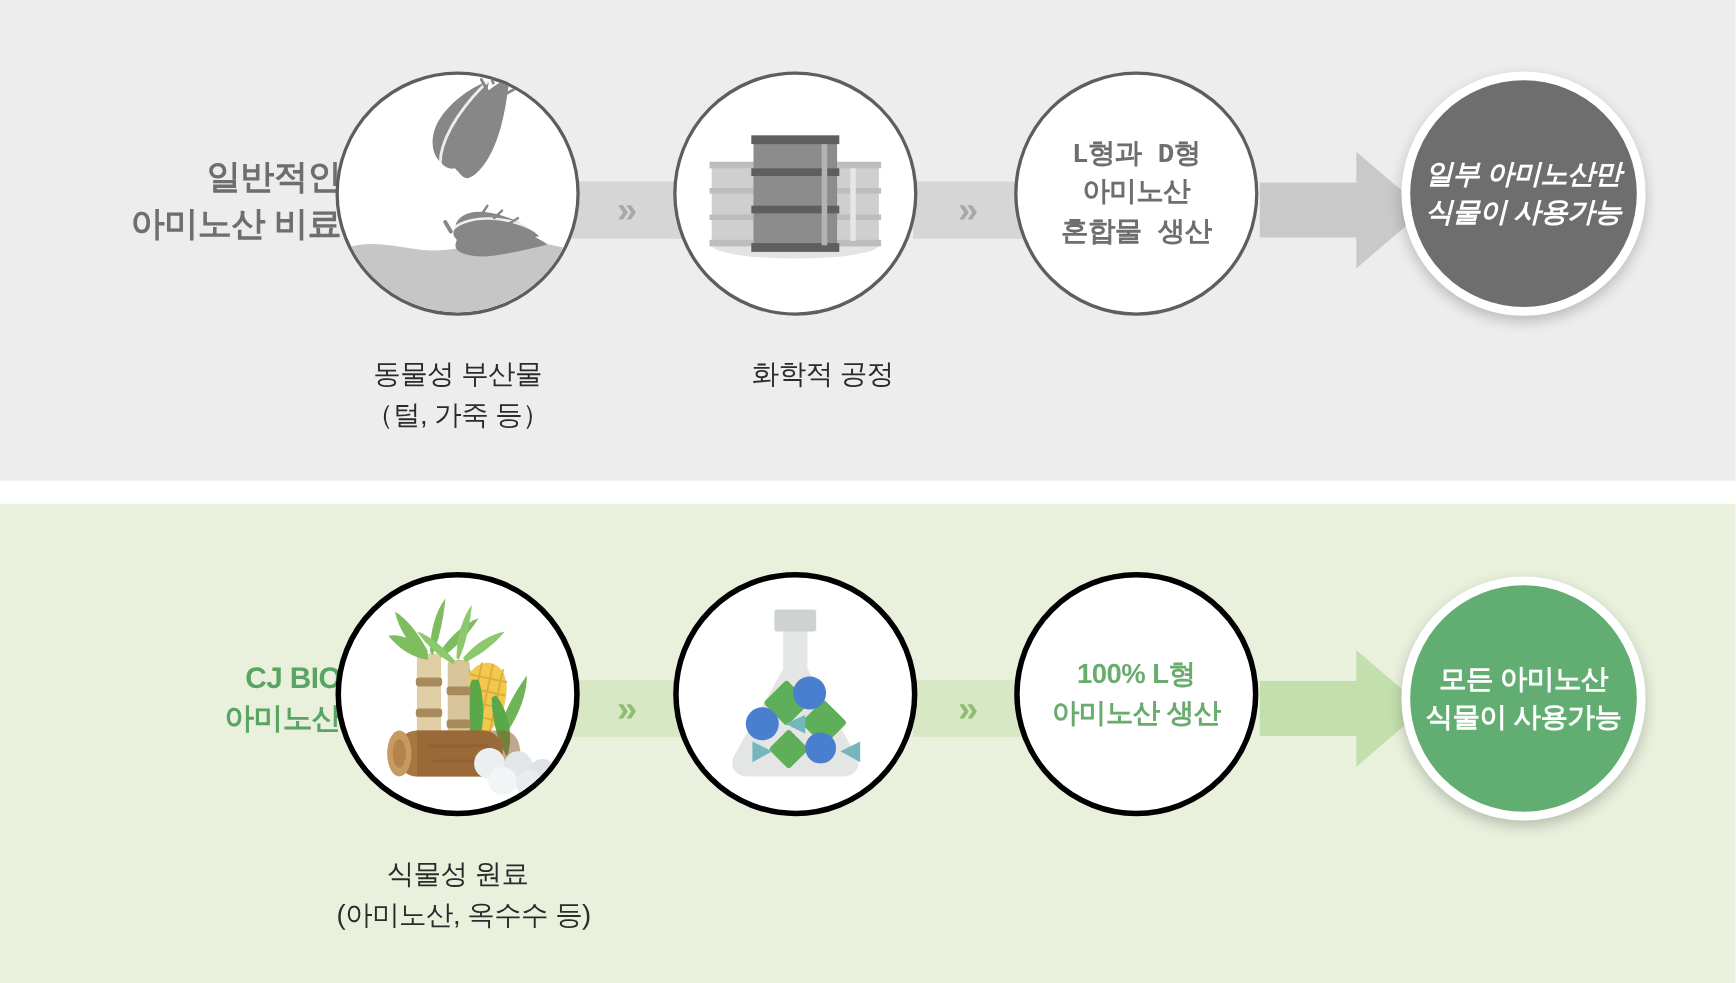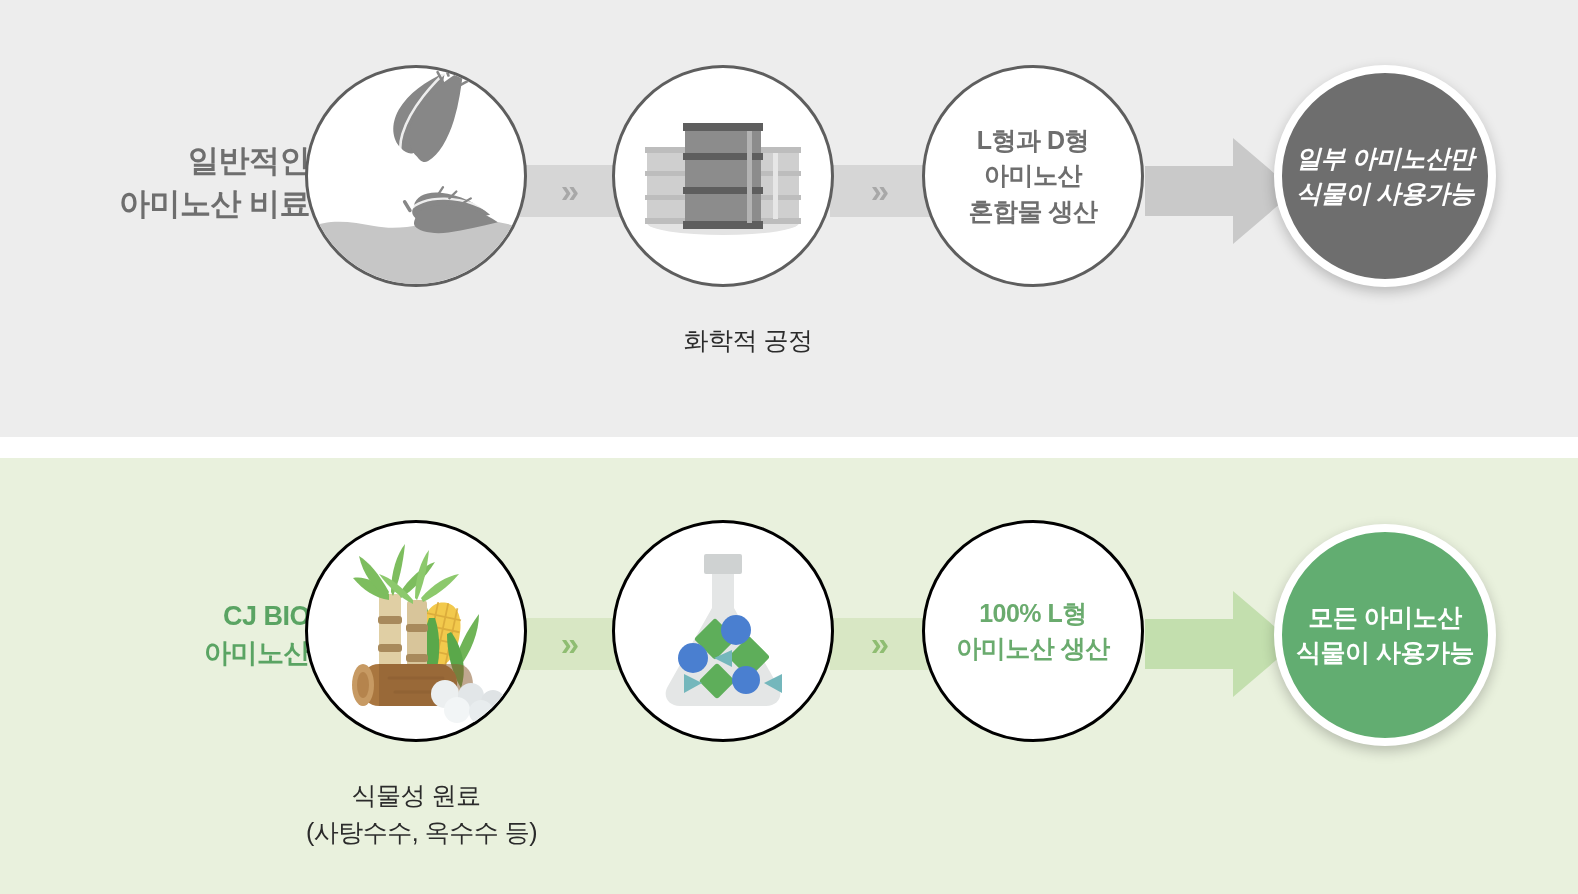--- a/index.html
+++ b/index.html
@@ -101,21 +101,21 @@
     align-items: center;
     justify-content: center;
     overflow: hidden;
   }
   .node-outline-gray {
     background: #ffffff;
     border: 3px solid #5e5e5e;
   }
   .node-outline-green {
     background: #ffffff;
-    border: 3px solid #000000;
+    border: 5px solid #000000;
   }
   .node-text {
     text-align: center;
     font-weight: bold;
     line-height: 1.42;
     font-size: 25px;
     letter-spacing: -0.5px;
     z-index: 2;
   }
   .node-text-gray  { color: #6e6e6e; }
@@ -215,20 +215,24 @@
           <path d="M2 32 L-6 26" stroke="#878787" stroke-width="3.6" stroke-linecap="round"></path>
           <g stroke="#878787" stroke-width="2.3" stroke-linecap="round">
             <path d="M22 8 L24 -2"></path>
             <path d="M34 6 L38 -3"></path>
             <path d="M48 6 L54 -2"></path>
           </g>
         </g>
       </svg>
     </div>
   </div>
+  <div class="caption" style="left:306px; top:322px; width:220px;">
+    <span class="l1">동물성 부산물</span>
+    <span class="l2">（털, 가죽 등）</span>
+  </div>
 
   <div class="node node-outline-gray" style="left:612px; top:65px;">
     <div class="icon-wrap">
       <svg width="180" height="150" viewBox="0 0 180 150">
         <ellipse cx="90" cy="122" rx="76" ry="12" fill="#e3e3e3"></ellipse>
 
         <g>
           <rect x="14" y="48" width="70" height="74" fill="#cfcfcf"></rect>
           <rect x="12" y="46" width="74" height="6" fill="#bdbdbd"></rect>
           <rect x="12" y="117" width="74" height="6" fill="#bdbdbd"></rect>
@@ -253,21 +257,21 @@
           <rect x="50" y="86" width="80" height="7" fill="#5e5e5e"></rect>
           <rect x="114" y="30" width="5" height="92" fill="#b3b3b3"></rect>
         </g>
       </svg>
     </div>
   </div>
   <div class="caption" style="left:638px; top:322px; width:220px;">
     <span class="l1">화학적 공정</span>
   </div>
 
-  <div class="node node-outline-gray" style="left:922px; top:65px;">
+  <div class="node node-outline-gray" style="left:922px; top:65px;font-family:Liberation Mono, monospace;">
     <div class="node-text node-text-gray">
       <span>L형과 D형</span><br>
       <span>아미노산</span><br>
       <span>혼합물 생산</span>
     </div>
   </div>
 
   <div class="node-final node-final-gray" style="left:1274px; top:65px;font-style:italic;">
     <div class="node-text">
       <span>일부 아미노산만</span><br>
@@ -358,21 +362,21 @@
           <circle cx="150" cy="160" r="13" fill="#e2e6e8"></circle>
           <circle cx="172" cy="166" r="12" fill="#dfe3e5"></circle>
           <circle cx="136" cy="174" r="13" fill="#f2f5f6"></circle>
           <circle cx="160" cy="176" r="12" fill="#e8ecee"></circle>
         </g>
       </svg>
     </div>
   </div>
   <div class="caption" style="left:306px; top:777px; width:220px;">
     <span class="l1">식물성 원료</span>
-    <span class="l2">(사탕수수, 옥수수 등)</span>
+    <span class="l2">(아미노산, 옥수수 등)</span>
   </div>
 
   <div class="node node-outline-green" style="left:612px; top:520px;">
     <div class="icon-wrap">
       <svg width="170" height="170" viewBox="0 0 170 170">
 
         <path d="M74 22 L96 22 L96 62 L140 140 C146 150 140 160 128 160 L42 160 C30 160 24 150 30 140 L74 62 Z" fill="#e4e6e6"></path>
 
         <rect x="66" y="8" width="38" height="20" rx="2" fill="#cfd2d2"></rect>
 

